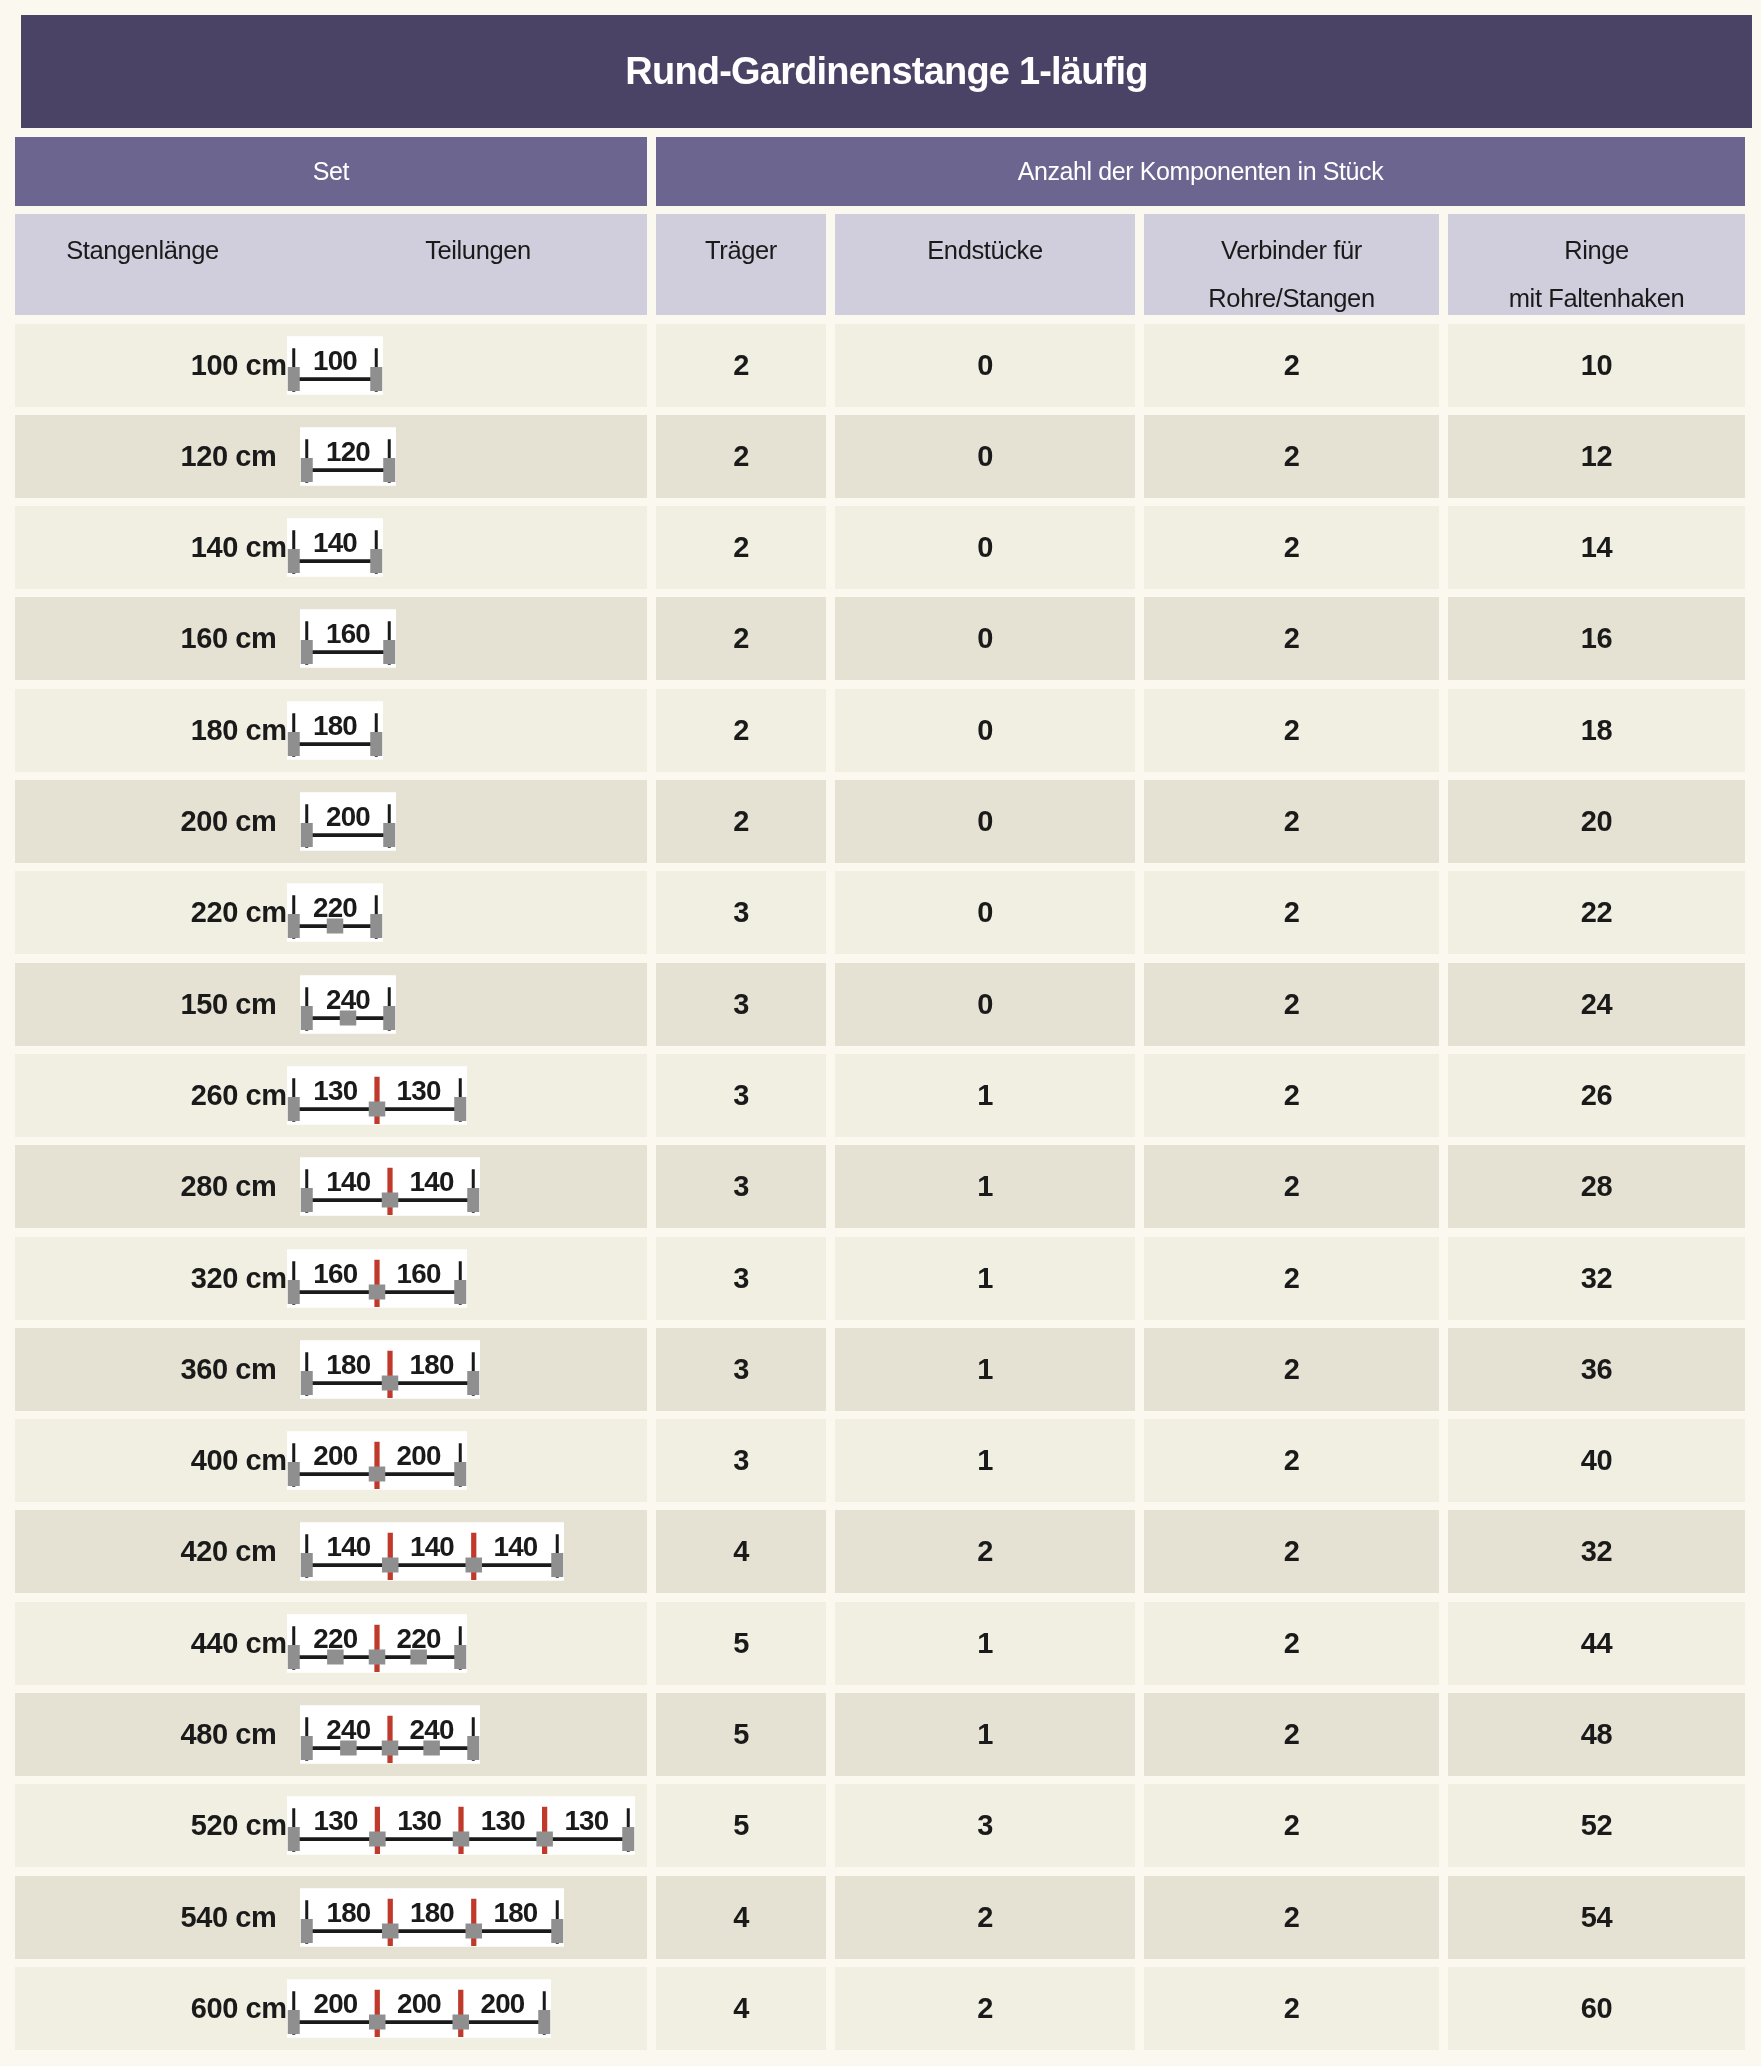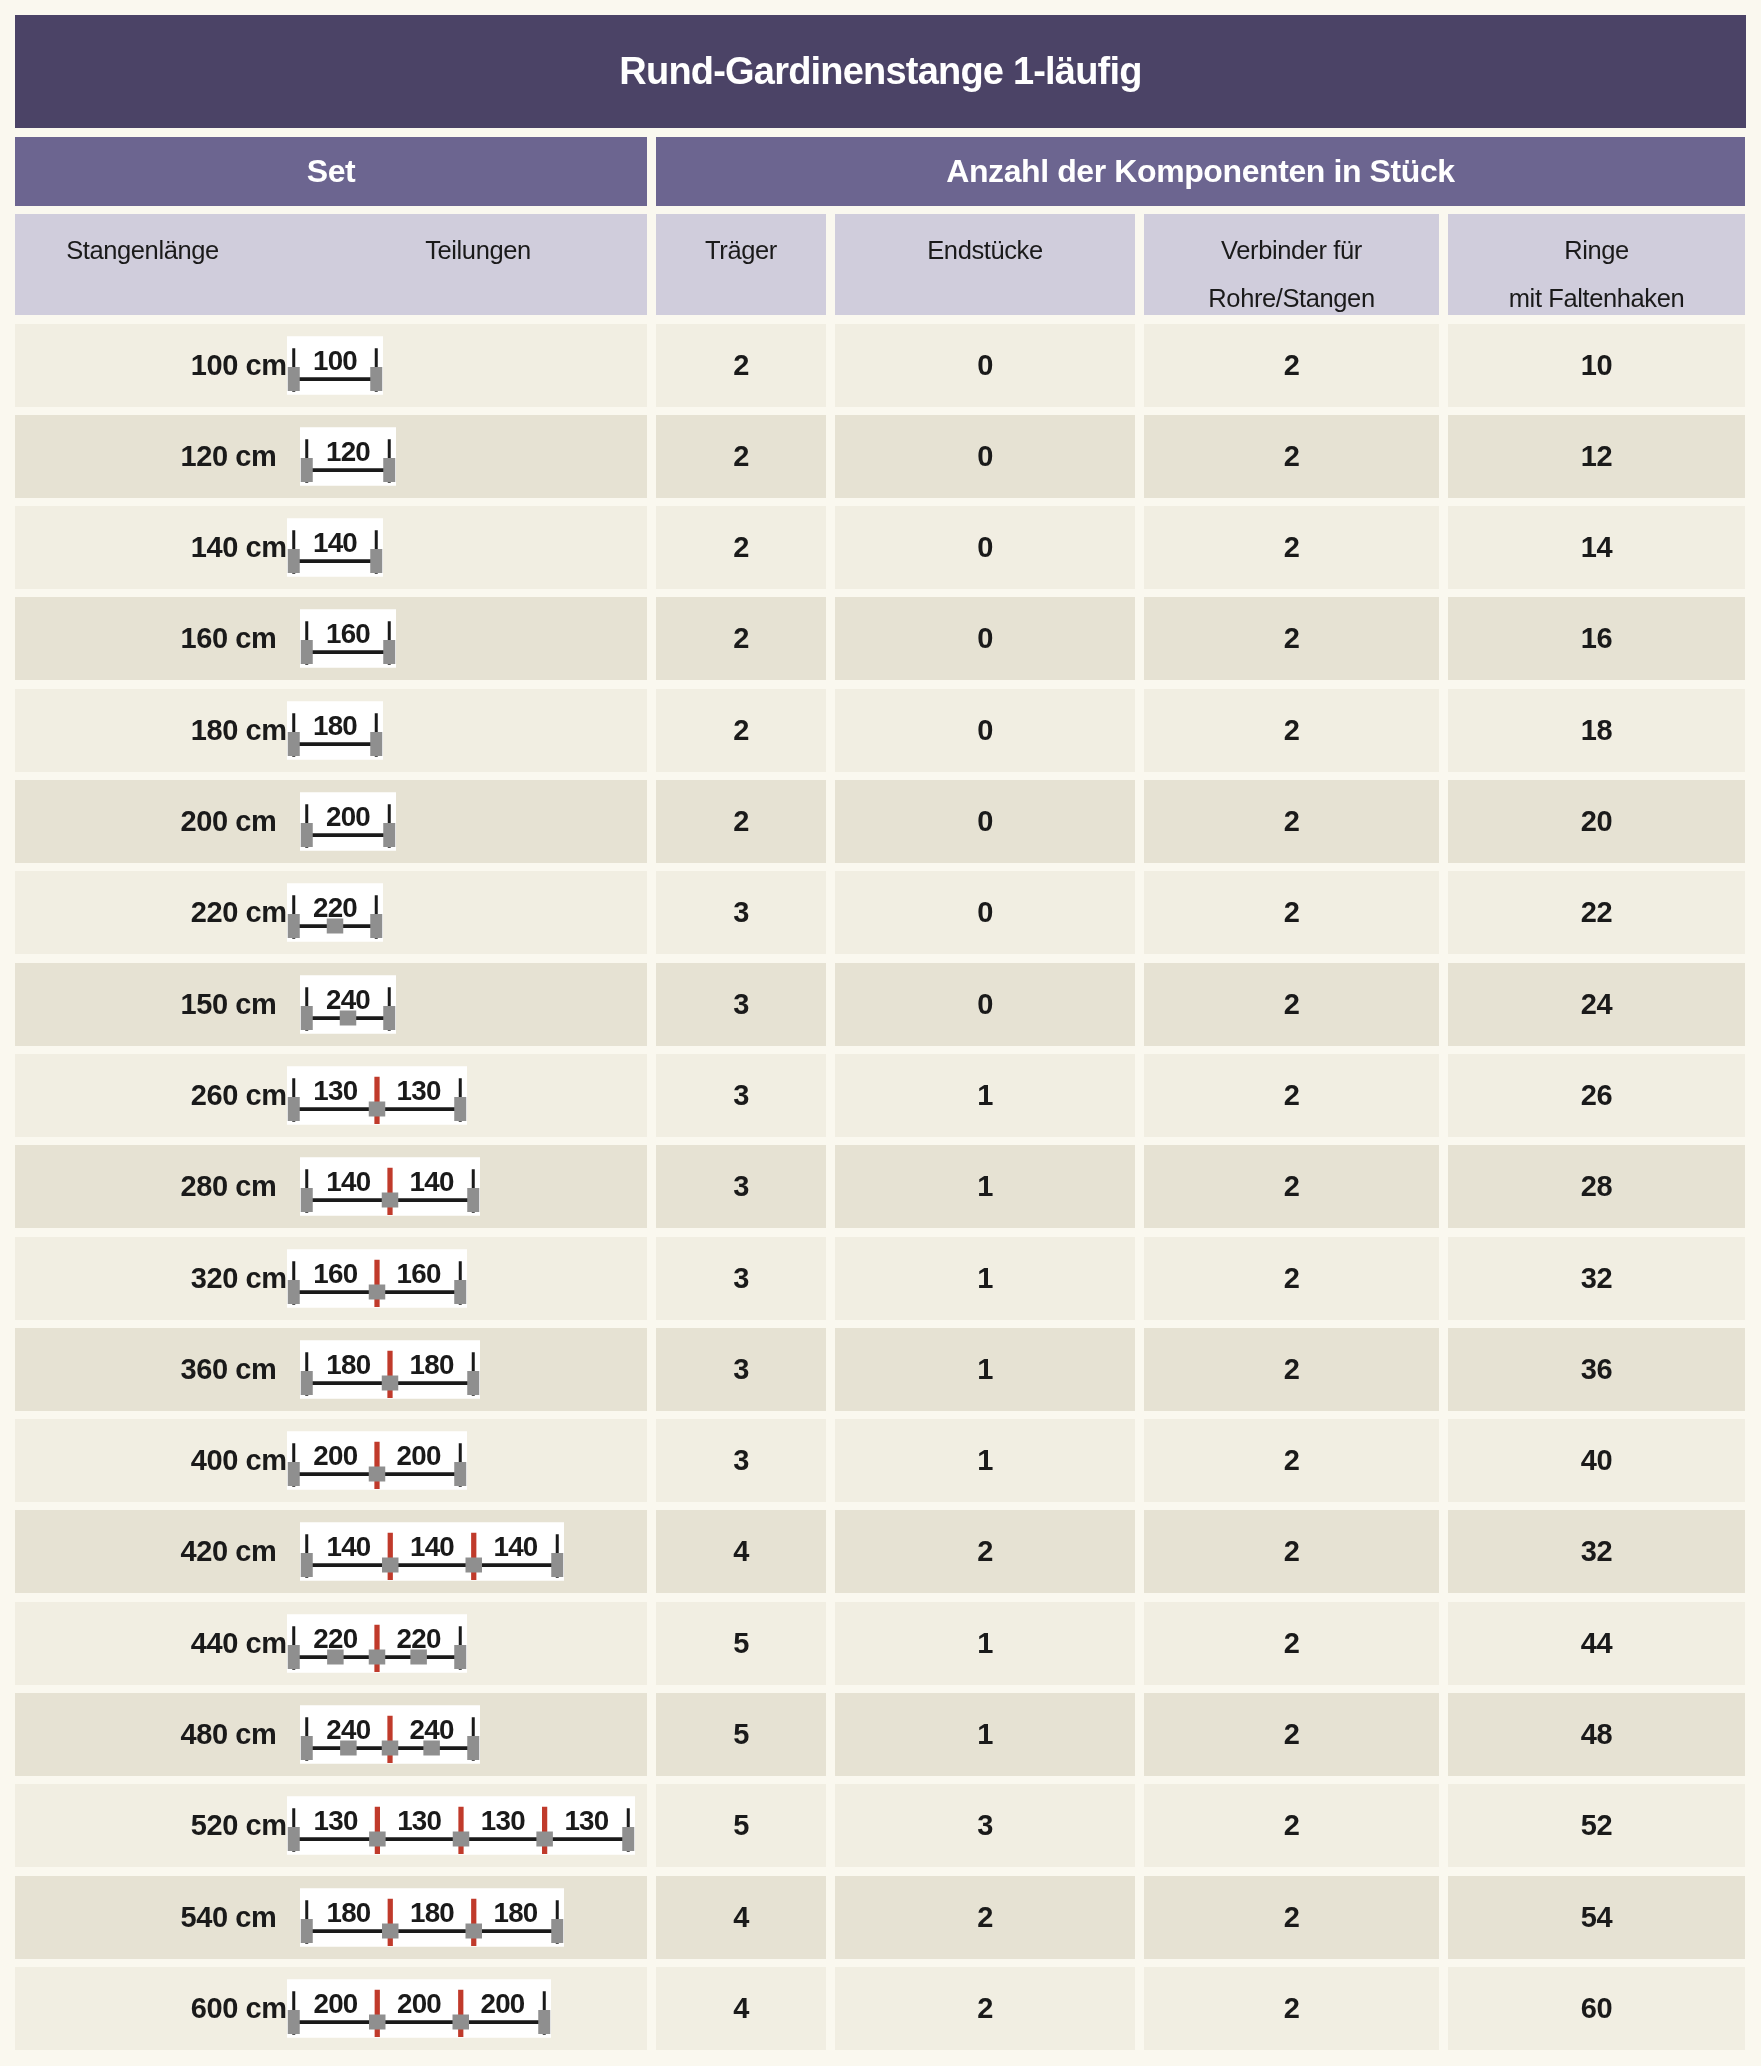--- a/index.html
+++ b/index.html
@@ -12,33 +12,34 @@
     box-sizing:border-box;
   }
   .page{padding:15px;box-sizing:border-box;}
   .title-bar{
     height:113px;width:1731px;
     background:var(--title-bar-bg,#4b4366);
     color:var(--header-text,#fff);
     display:flex;align-items:center;justify-content:center;
     font-size:38px;font-weight:bold;letter-spacing:-0.8px;
     margin-bottom:9px;
+    margin-left:6px;
   }
   .grid{
     display:grid;
     grid-template-columns:632px 170px 300px 295px 297px;
     grid-template-rows:69px 101px;
     grid-auto-rows:83px;
     column-gap:9px;row-gap:8.3px;
   }
   .group-header{
     background:var(--group-header-bg,#6c6590);
     color:var(--header-text,#fff);
     display:flex;align-items:center;justify-content:center;
-    font-size:32px;font-weight:bold;letter-spacing:-0.4px;
+    font-size:25px;font-weight:normal;letter-spacing:-0.4px;
   }
   .span-rest{grid-column:2 / span 4;}
   .col-header{
     background:var(--column-header-bg,#d0cddc);
     font-size:25.5px;letter-spacing:-0.4px;
     text-align:center;
     padding-top:12px;box-sizing:border-box;
     line-height:48px;
     gap:39px;
   }

